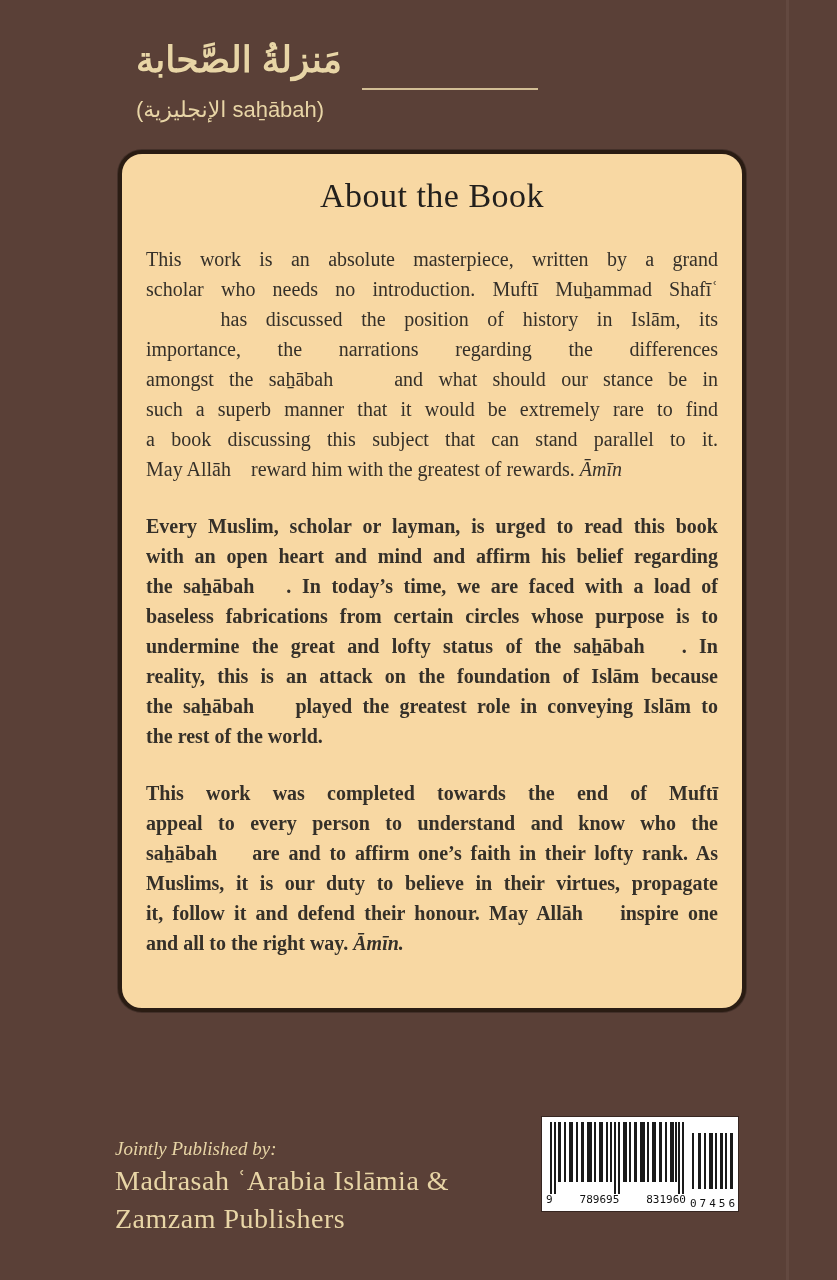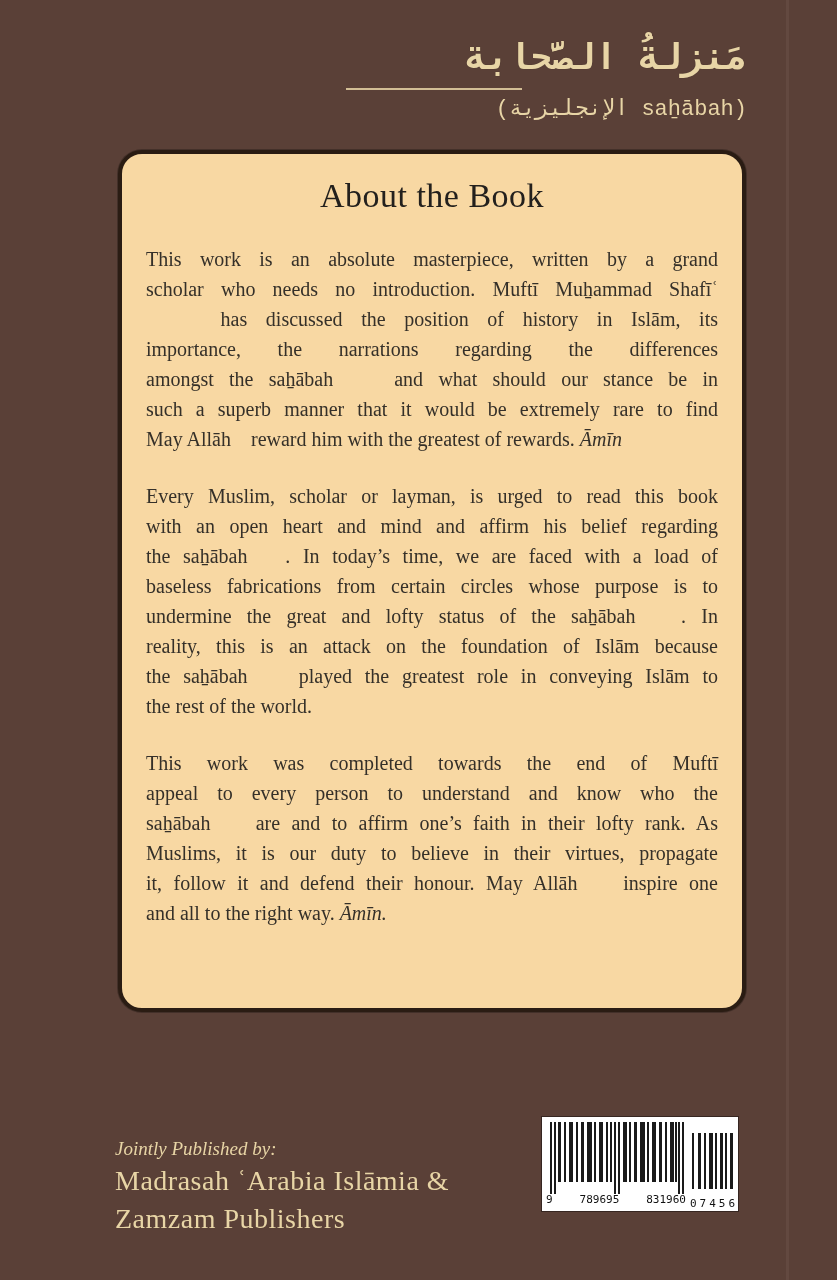--- a/index.html
+++ b/index.html
@@ -5,44 +5,44 @@
   html,body{margin:0;padding:0;}
   body{width:837px;height:1280px;overflow:hidden;background:#222;}
   .cover{
     position:relative;width:837px;height:1280px;
     background:var(--cover_bg,#5a4037);
     font-family:"Liberation Serif",serif;
     overflow:hidden;
   }
   
   .arabic-block{
-    position:absolute;left:120px;top:34px;width:627px;
-    text-align:right;color:var(--gold_text,#e6d0a0);
-    font-family:Liberation Mono, monospace;
+    position:absolute;left:136px;top:34px;width:627px;
+    text-align:left;color:var(--gold_text,#e6d0a0);
+    font-family:Liberation Sans, sans-serif;
   }
   .ar1{font-size:36px;line-height:52px;font-weight:bold;text-shadow:0 0 1px rgba(0,0,0,.25);}
   .ar-rule{width:176px;height:2px;margin:2px auto 4px auto;background:var(--gold_text,#cdb584);opacity:.85;}
   .ar2{font-size:22px;line-height:32px;}
   
   .about-box{
     position:absolute;left:118px;top:150px;width:628px;height:862px;
     box-sizing:border-box;
     background:var(--panel_bg,#f8d8a3);
     border:4px solid var(--panel_border,#2a1c13);
     border-radius:24px;
     padding:20px 24px 0 24px;
     box-shadow:0 0 0 1px rgba(0,0,0,.25);
   }
   .heading{
     margin:0;text-align:center;
     font-size:34px;line-height:44px;font-weight:normal;
     letter-spacing:.5px;color:#23201d;
   }
   .para{margin:26px 0 27px 0;color:var(--body_text,#353029);font-size:20px;}
-  .para + .para{margin-top:0;}
+  .para + .para{margin-top:0;font-weight:bold;}
   .jline{
     line-height:30px;
     text-align:justify;
     text-align-last:justify;
     white-space:normal;
   }
   .lline{line-height:30px;text-align:left;}
   .it{font-style:italic;}
   
   .publisher{position:absolute;left:115px;top:1136px;color:var(--gold_text,#ead9ae);}
@@ -85,20 +85,21 @@
   <div class="about-box">
     <h1 class="heading">About the Book</h1>
 
     <div class="para">
       <div class="jline">This work is an absolute masterpiece, written by a grand</div>
       <div class="jline">scholar who needs no introduction. Muftī Muẖammad Shafīʿ</div>
       <div class="jline">&nbsp;&nbsp;&nbsp;&nbsp;has discussed the position of history in Islām, its</div>
       <div class="jline">importance, the narrations regarding the differences</div>
       <div class="jline">amongst the saẖābah&nbsp;&nbsp;&nbsp;&nbsp;and what should our stance be in</div>
       <div class="jline">such a superb manner that it would be extremely rare to find</div>
+      <div class="jline">a book discussing this subject that can stand parallel to it.</div>
       <div class="lline"><span>May Allāh&nbsp;&nbsp;&nbsp;&nbsp;reward him with the greatest of rewards. </span><span class="it">Āmīn</span></div>
     </div>
 
     <div class="para">
       <div class="jline">Every Muslim, scholar or layman, is urged to read this book</div>
       <div class="jline">with an open heart and mind and affirm his belief regarding</div>
       <div class="jline">the saẖābah&nbsp;&nbsp;&nbsp;. In today’s time, we are faced with a load of</div>
       <div class="jline">baseless fabrications from certain circles whose purpose is to</div>
       <div class="jline">undermine the great and lofty status of the saẖābah&nbsp;&nbsp;&nbsp;. In</div>
       <div class="jline">reality, this is an attack on the foundation of Islām because</div>

